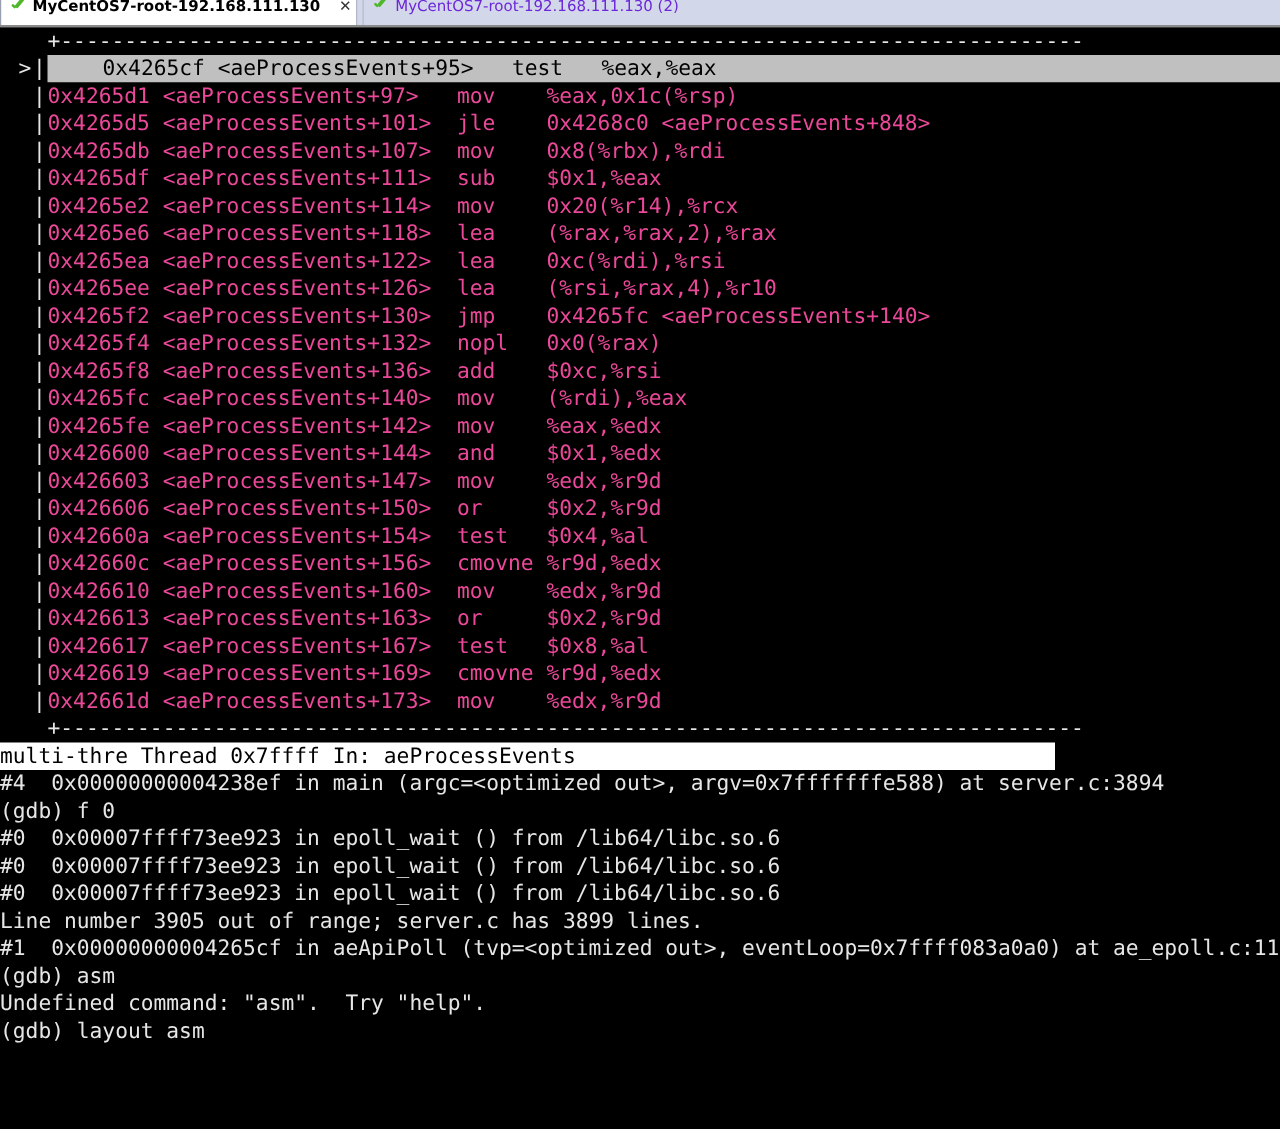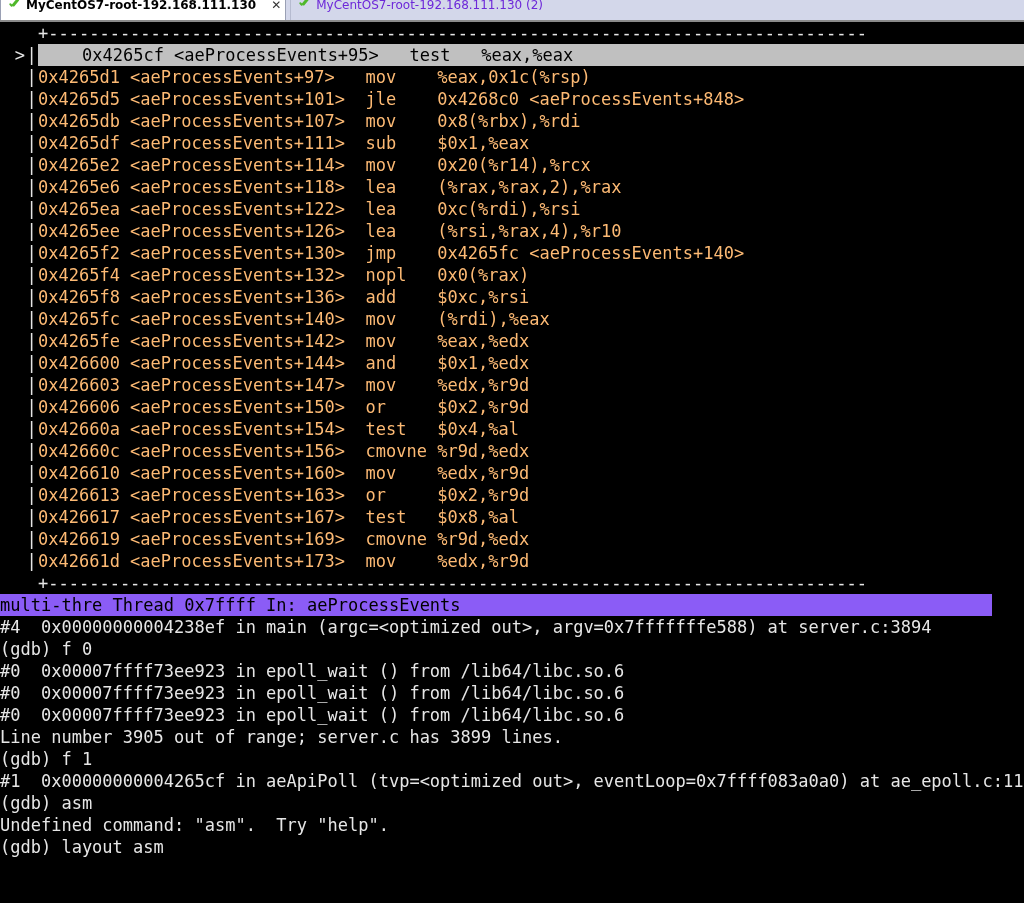--- a/index.html
+++ b/index.html
@@ -135,35 +135,35 @@
   .gutter-col {
     width: 13px;
     flex: 0 0 13px;
     color: #e6e6e6;
     white-space: pre;
     text-align: center;
   }
   .asm-text {
     flex: 1 1 auto;
     white-space: pre;
-    color: #fdba74;
+    color: #ec4899;
   }
   .asm-row.current .asm-text {
     background: #c0c0c0;
     color: #000000;
     padding-left: 44px;
   }
 
   
   .status-line {
     position: absolute;
     left: 0;
-    width: 992px;
-    height: 22px;
-    background: #8b5cf6;
+    width: 844px;
+    height: 22px;
+    background: #ffffff;
     color: #000000;
     white-space: pre;
     overflow: hidden;
   }
 
   
   .cmd-pane {
     position: absolute;
     left: 0;
     width: 1024px;
@@ -232,20 +232,19 @@
 
   <div class="status-line" id="status-line" style="top: 572px;">multi-thre Thread 0x7ffff In: aeProcessEvents</div>
 
   <div class="cmd-pane" id="cmd-pane" style="top: 594px;">
       <div class="cmd-line">#4  0x00000000004238ef in main (argc=&lt;optimized out&gt;, argv=0x7fffffffe588) at server.c:3894</div>
       <div class="cmd-line">(gdb) f 0</div>
       <div class="cmd-line">#0  0x00007ffff73ee923 in epoll_wait () from /lib64/libc.so.6</div>
       <div class="cmd-line">#0  0x00007ffff73ee923 in epoll_wait () from /lib64/libc.so.6</div>
       <div class="cmd-line">#0  0x00007ffff73ee923 in epoll_wait () from /lib64/libc.so.6</div>
       <div class="cmd-line">Line number 3905 out of range; server.c has 3899 lines.</div>
-      <div class="cmd-line">(gdb) f 1</div>
       <div class="cmd-line">#1  0x00000000004265cf in aeApiPoll (tvp=&lt;optimized out&gt;, eventLoop=0x7ffff083a0a0) at ae_epoll.c:112</div>
       <div class="cmd-line">(gdb) asm</div>
       <div class="cmd-line">Undefined command: "asm".  Try "help".</div>
       <div class="cmd-line">(gdb) layout asm</div>
     </div>
 
 </div>
 
 </body></html>

